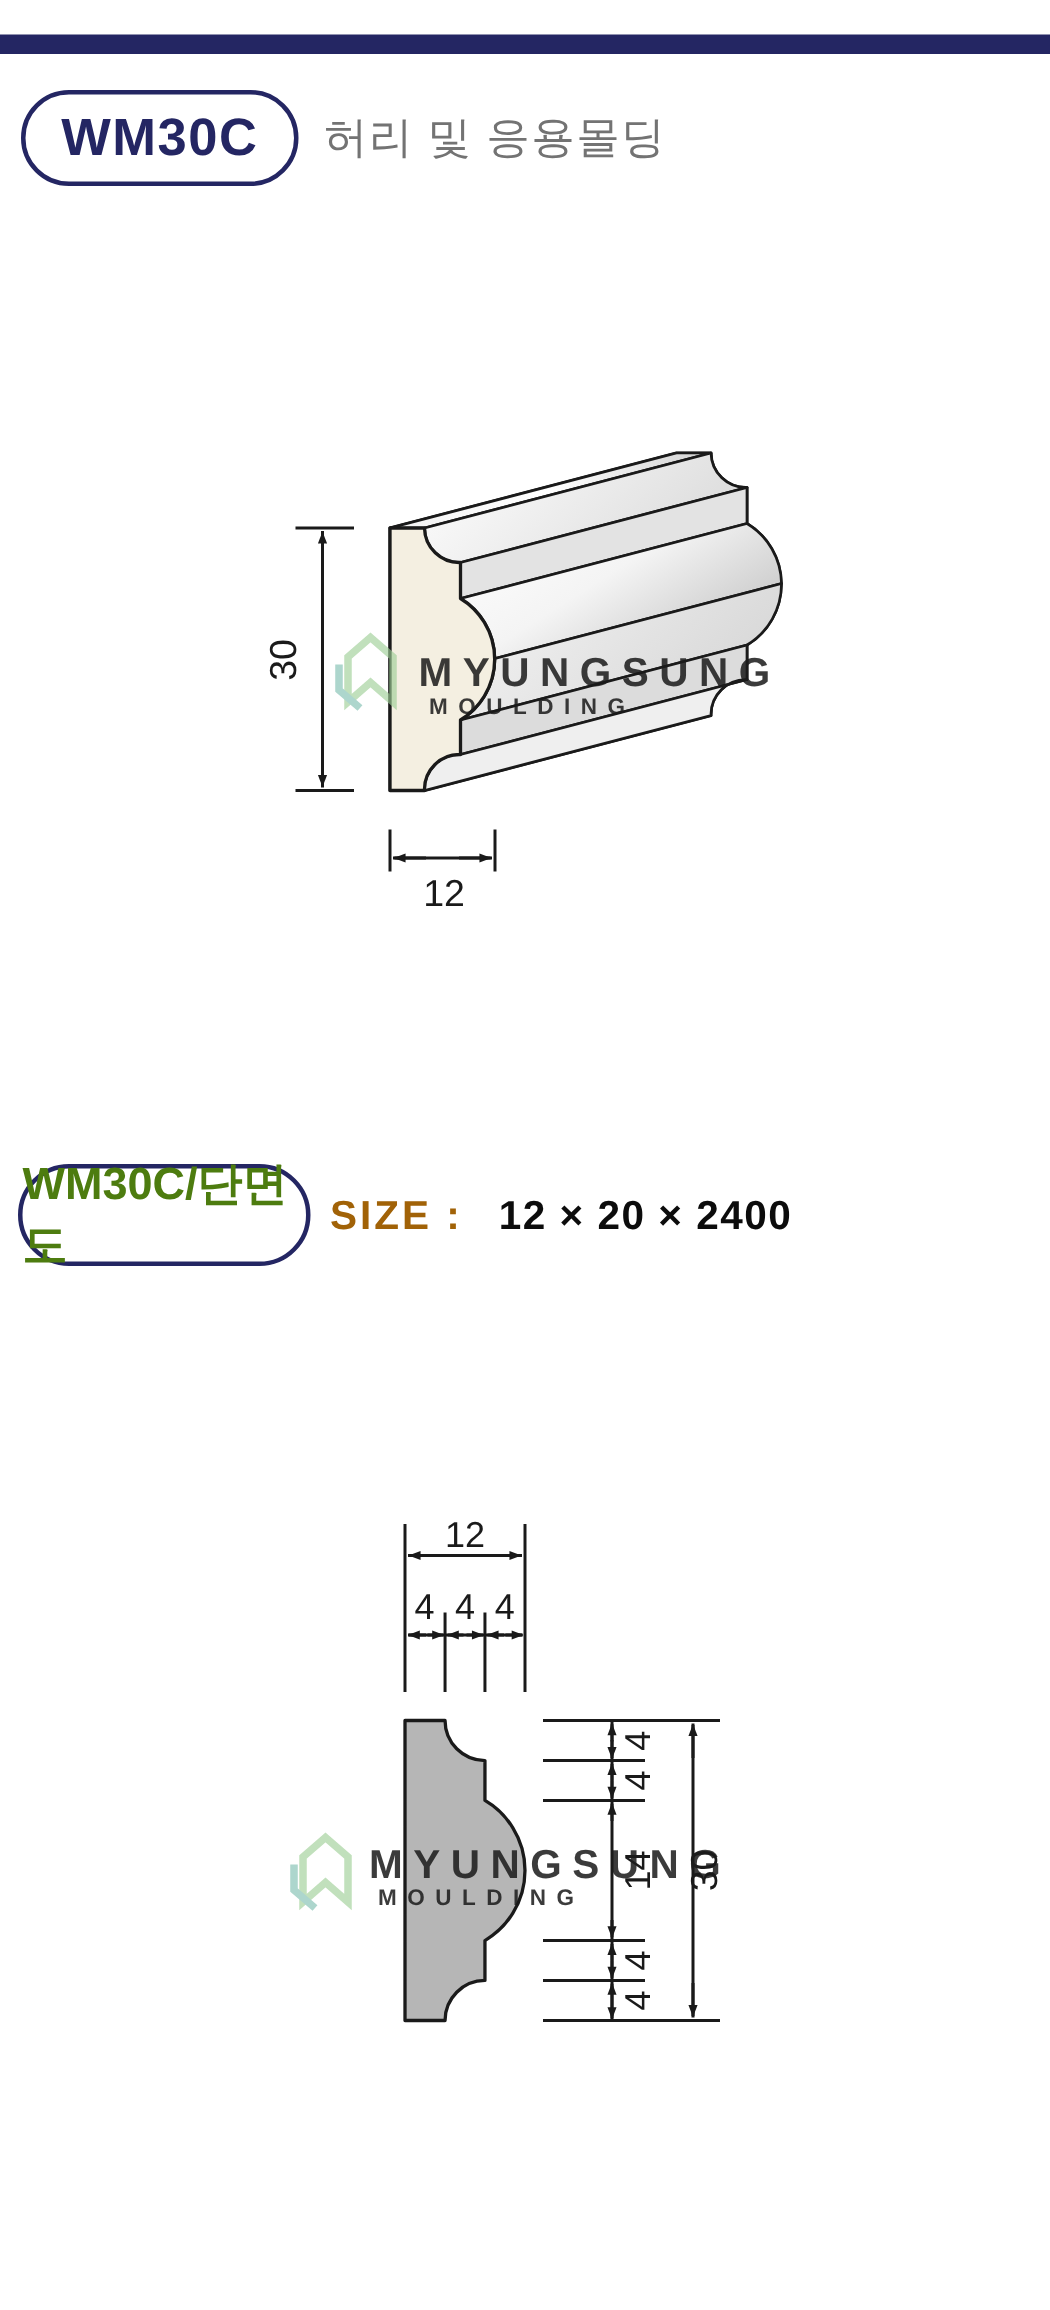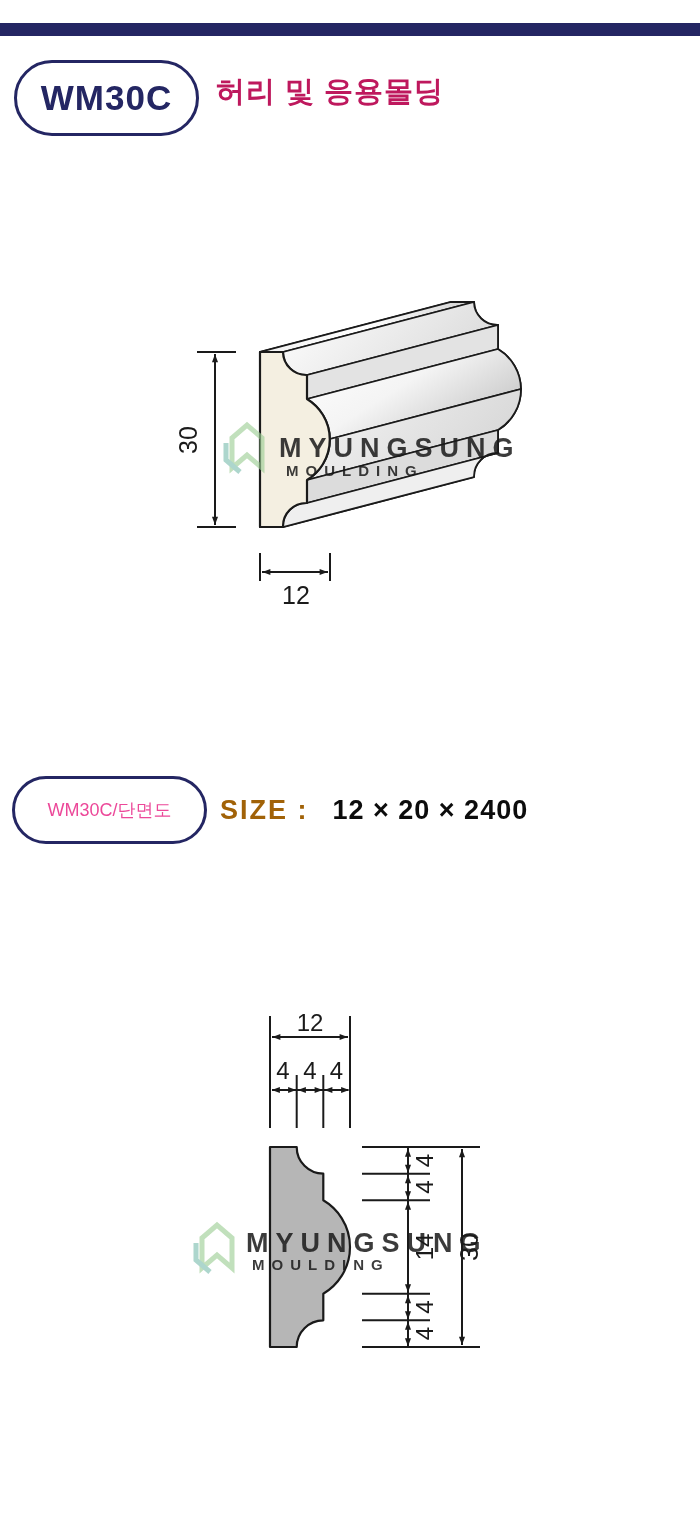--- a/index.html
+++ b/index.html
@@ -1,26 +1,26 @@
 <!DOCTYPE html>
 <html><head>
 <meta charset="utf-8">
 <style>
   html,body{margin:0;padding:0;background:#ffffff;}
   #page{position:relative;width:700px;height:1540px;background:#ffffff;overflow:hidden;
         font-family:"Liberation Sans", sans-serif;}
   .navbar{position:absolute;left:0;top:23px;width:700px;height:13px;background:#242663;}
   .badge{position:absolute;box-sizing:border-box;border:3px solid #242663;border-radius:40px;
          display:flex;align-items:center;justify-content:center;background:#ffffff;}
-  .badge1{left:14px;top:60px;width:185px;height:76px;text-align:center;}
+  .badge1{left:14px;top:60px;width:185px;height:64px;text-align:center;}
   .badge1 span{color:#242663;font-size:35px;font-weight:bold;letter-spacing:1px;}
   .cat-label{position:absolute;left:216px;top:60px;height:64px;display:flex;align-items:center;
-             color:#be185d;font-size:29px;font-weight:bold;letter-spacing:1px;}
+             color:#737373;font-size:29px;font-weight:normal;letter-spacing:1px;}
   .badge2{left:12px;top:776px;width:195px;height:68px;}
-  .badge2 span{color:#ec4899;font-size:18px;font-weight:normal;}
+  .badge2 span{color:#4d7c0f;font-size:30px;font-weight:bold;}
   .size-row{position:absolute;left:220px;top:776px;height:68px;display:flex;align-items:center;}
   .size-row .lbl{color:#a16207;font-size:27px;font-weight:bold;letter-spacing:2px;}
   .size-row .val{color:#0c0c0c;font-size:27px;font-weight:bold;margin-left:24px;letter-spacing:1px;}
   svg{position:absolute;left:0;}
   svg text{font-family:"Liberation Sans", sans-serif;fill:#1a1a1a;}
   .dimtxt{font-size:25px;}
   .dimtxt-sm{font-size:24px;}
   .wm-big{font-size:27px;font-weight:bold;letter-spacing:7px;}
   .wm-sm{font-size:15px;font-weight:bold;letter-spacing:7px;}
 </style>

